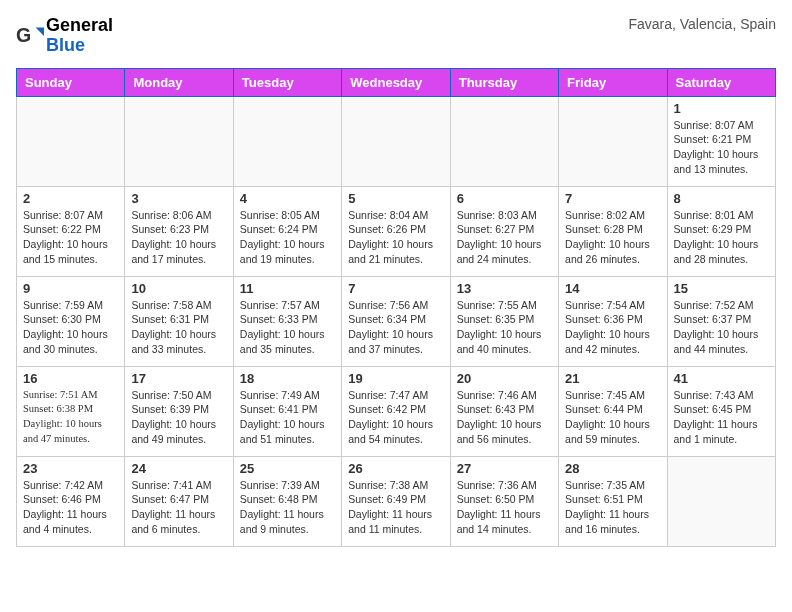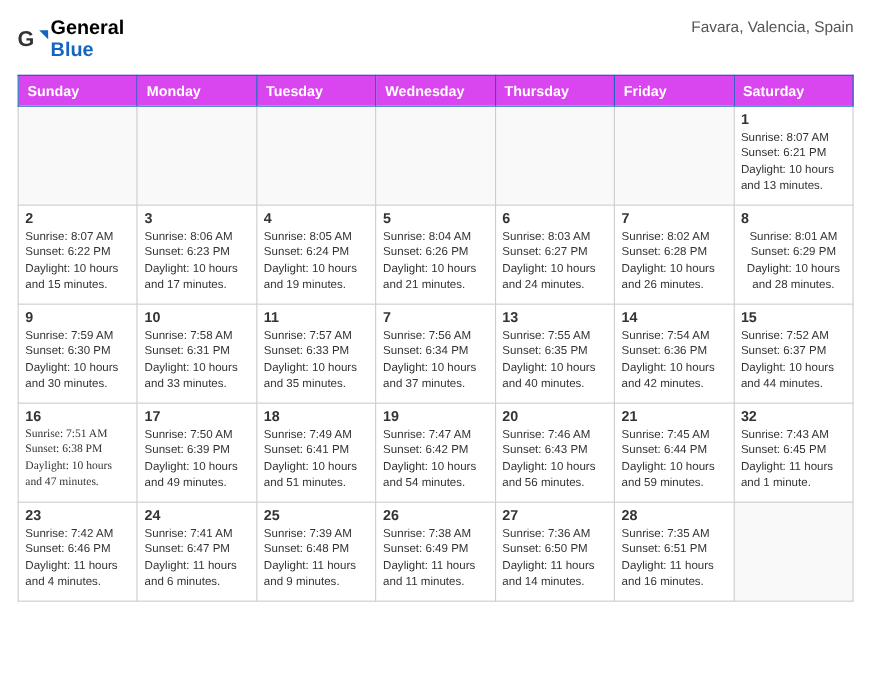--- a/index.html
+++ b/index.html
@@ -174,21 +174,21 @@
         </td>
         <td>
           <div class="day-num">7</div>
           <div class="day-info" style="white-space: pre-line;">Sunrise: 8:02 AM
 Sunset: 6:28 PM
 Daylight: 10 hours
 and 26 minutes.</div>
         </td>
         <td>
           <div class="day-num">8</div>
-          <div class="day-info" style="white-space: pre-line; text-align: center;">Sunrise: 8:01 AM
+          <div class="day-info" style="white-space: pre-line;">Sunrise: 8:01 AM
 Sunset: 6:29 PM
 Daylight: 10 hours
 and 28 minutes.</div>
         </td>
       </tr>
       <tr>
         <td>
           <div class="day-num">9</div>
           <div class="day-info" style="white-space: pre-line;">Sunrise: 7:59 AM
 Sunset: 6:30 PM
@@ -275,21 +275,21 @@
 and 56 minutes.</div>
         </td>
         <td>
           <div class="day-num">21</div>
           <div class="day-info" style="white-space: pre-line;">Sunrise: 7:45 AM
 Sunset: 6:44 PM
 Daylight: 10 hours
 and 59 minutes.</div>
         </td>
         <td>
-          <div class="day-num">32</div>
+          <div class="day-num">41</div>
           <div class="day-info" style="white-space: pre-line;">Sunrise: 7:43 AM
 Sunset: 6:45 PM
 Daylight: 11 hours
 and 1 minute.</div>
         </td>
       </tr>
       <tr>
         <td>
           <div class="day-num">23</div>
           <div class="day-info" style="white-space: pre-line;">Sunrise: 7:42 AM

